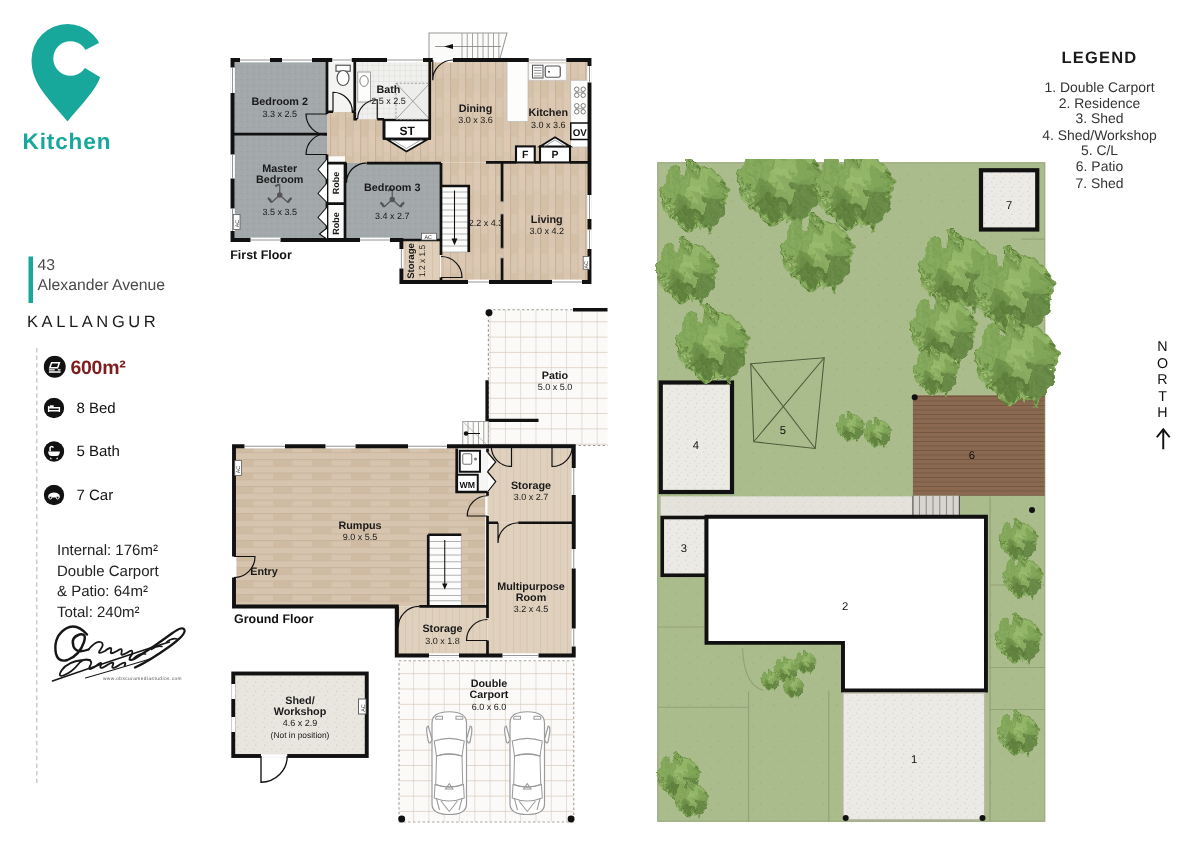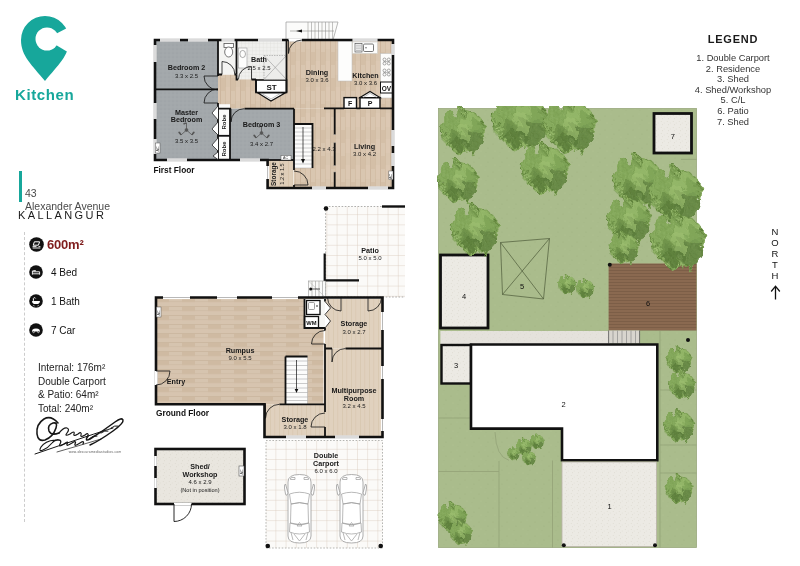--- a/index.html
+++ b/index.html
@@ -13,50 +13,50 @@
 <svg class="abs" style="left:19px;top:16px" width="52" height="65" viewBox="0 0 52 65">
   <path d="M26,65 C13,49 2,40 2,24 A24,24 0 1 1 50,24 C50,40 39,49 26,65 Z" fill="#17a79b"></path>
   <circle cx="28" cy="23" r="11.5" fill="#ffffff"></circle>
   <polygon points="27,23 52,10 52,38" fill="#ffffff"></polygon>
 </svg>
 
 <div class="abs" style="left:15px;top:86px;font-size:15px;font-weight:bold;color:#17a79b;letter-spacing:0.6px;">Kitchen</div>
 
 <div class="abs" style="left:19px;top:171px;width:2.5px;height:31px;background:#17a79b;"></div>
 
-<div class="abs" style="left:25px;top:187px;font-size:10.5px;color:#4a4a4a;line-height:13px;">43<br>Alexander Avenue</div>
+<div class="abs" style="left:25px;top:171px;font-size:10.5px;color:#4a4a4a;line-height:13px;">43<br>Alexander Avenue</div>
 
 <div class="abs" style="left:18px;top:209px;font-size:11px;font-weight:normal;color:#1a1a1a;letter-spacing:2.4px;">KALLANGUR</div>
 
 <div class="abs" style="left:24px;top:232px;width:0;height:290px;border-left:1px dashed #cccccc;"></div>
 
 <svg class="abs" style="left:29px;top:237px" width="15" height="15" viewBox="0 0 15 15">
   <circle cx="7.5" cy="7.5" r="7.3" fill="#111111"></circle>
   <polygon points="5.4,4.8 10.6,4.8 9.4,8.2 4.2,8.2" fill="none" stroke="#ffffff" stroke-width="1"></polygon>
   <path d="M3.6,9.6 L7.5,9.6 M9.5,9.6 L11.4,9.6 M3.6,11 L11.4,11" stroke="#ffffff" stroke-width="0.9"></path>
 </svg>
 
 <div class="abs" style="left:47px;top:237px;font-size:13px;font-weight:bold;color:#7f1d1d;letter-spacing:-0.2px;">600m²</div>
 
 <svg class="abs" style="left:29px;top:265px" width="14" height="14" viewBox="0 0 14 14">
   <circle cx="7" cy="7" r="6.8" fill="#111111"></circle>
   <path d="M3.4,9.6 L3.4,5.6 M3.4,8.8 L10.6,8.8 M10.6,9.6 L10.6,6.8 L3.4,6.8" stroke="#ffffff" stroke-width="0.9" fill="none"></path>
   <rect x="4.2" y="5.2" width="2.6" height="1.2" fill="#ffffff"></rect>
 </svg>
 
-<div class="abs" style="left:51px;top:267px;font-size:10px;color:#111;">4 Bed</div>
+<div class="abs" style="left:51px;top:267px;font-size:10px;color:#111;">8 Bed</div>
 
 <svg class="abs" style="left:29px;top:294px" width="14" height="14" viewBox="0 0 14 14">
   <circle cx="7" cy="7" r="6.8" fill="#111111"></circle>
   <path d="M3,7 L11,7 L10.6,8.6 Q10.2,10 8.8,10 L5.2,10 Q3.8,10 3.4,8.6 Z" fill="#ffffff"></path>
   <path d="M4.4,6.8 L4.4,4.4 A1.2,1.2 0 0 1 6.6,4.4" stroke="#ffffff" stroke-width="1" fill="none"></path>
   <path d="M4.6,11.2 l0.6,1 M9.4,11.2 l-0.6,1" stroke="#ffffff" stroke-width="0.8"></path>
 </svg>
 
-<div class="abs" style="left:51px;top:296px;font-size:10px;color:#111;">1 Bath</div>
+<div class="abs" style="left:51px;top:296px;font-size:10px;color:#111;">5 Bath</div>
 
 <svg class="abs" style="left:29px;top:323px" width="14" height="14" viewBox="0 0 14 14">
   <circle cx="7" cy="7" r="6.8" fill="#111111"></circle>
   <path d="M3,8.6 L3.4,6.8 Q4.6,5.4 7,5.4 Q9.4,5.4 10.6,6.8 L11,8.6 Z" fill="#ffffff"></path>
   <circle cx="4.6" cy="8.8" r="0.9" fill="#111111" stroke="#ffffff" stroke-width="0.6"></circle>
   <circle cx="9.4" cy="8.8" r="0.9" fill="#111111" stroke="#ffffff" stroke-width="0.6"></circle>
 </svg>
 
 <div class="abs" style="left:51px;top:325px;font-size:10px;color:#111;">7 Car</div>
 

